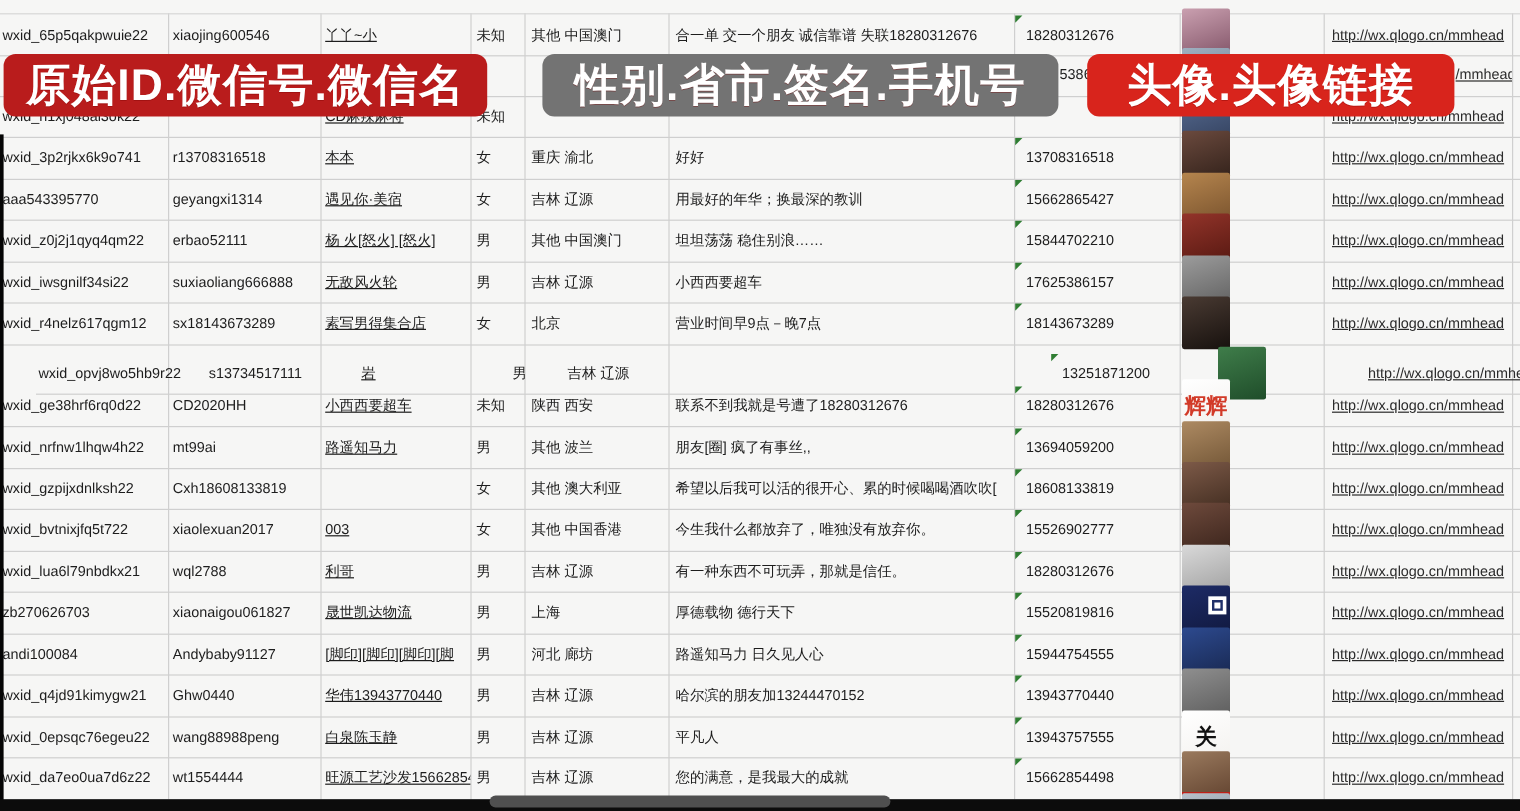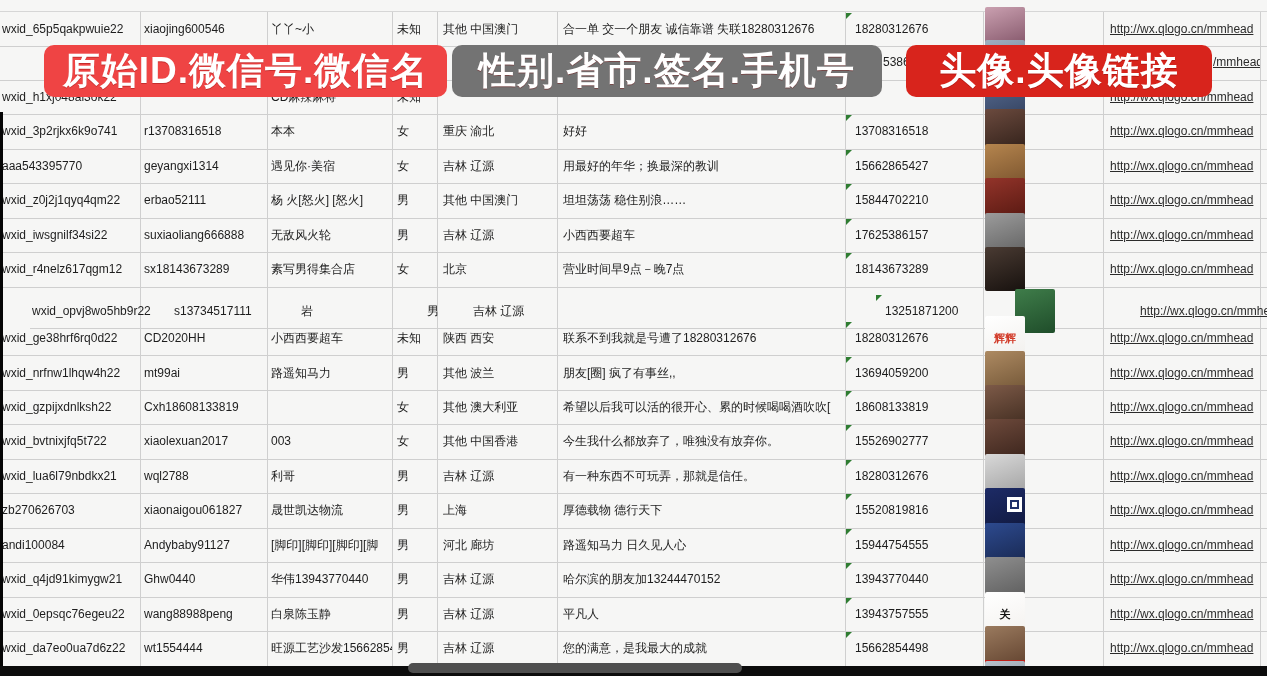--- a/index.html
+++ b/index.html
@@ -5,34 +5,34 @@
   html,body{margin:0;padding:0;background:#e9e9e9;font-family:"Liberation Sans",sans-serif;}
   #screen{position:relative;width:1267px;height:676px;background:#f6f6f5;overflow:hidden;}
   
   .vline{position:absolute;top:11px;bottom:0;width:1px;background:#cfcfcf;z-index:1;}
   .row{position:absolute;left:0;width:1267px;height:34.45px;border-bottom:1px solid #cfcfcf;z-index:2;}
   .row:first-child{border-top:1px solid #d6d6d6;padding-left:33px;}
   .cell{position:absolute;top:0;height:34.45px;line-height:34.45px;font-size:12px;color:#1d1d1d;
         white-space:nowrap;overflow:hidden;box-sizing:border-box;}
   .c-wxid {left:0;width:140px;padding-left:2px;}
   .c-wx   {left:140px;width:127px;padding-left:4px;}
-  .c-name {left:267px;width:125px;padding-left:4px;}
+  .c-name {left:267px;width:125px;padding-left:4px;text-decoration:underline;}
   .c-gender{left:392px;width:45px;padding-left:5px;}
   .c-region{left:437px;width:120px;padding-left:6px;}
   .c-sig  {left:557px;width:288px;padding-left:6px;}
   .c-phone{left:845px;width:138px;padding-left:10px;}
   .c-avatar{left:983px;width:120px;overflow:visible;}
   .c-url  {left:1103px;width:157px;padding-left:7px;color:#2b2b2b;text-decoration:underline;}
   .row:nth-child(2) .c-phone{padding-left:38px;}
   .row:nth-child(2) .c-url{padding-left:110px;}
   .flag{position:absolute;left:846px;top:1px;width:0;height:0;
         border-top:6px solid #2f7d32;border-right:6px solid transparent;z-index:3;}
   .avatar{position:absolute;left:2px;top:-5px;width:40px;height:44px;border-radius:2px;
           display:flex;align-items:center;justify-content:center;overflow:hidden;}
-  .avatar .glyph{font-size:11px;font-weight:bold;line-height:14px;text-align:right;}
+  .avatar .glyph{font-size:18px;font-weight:bold;line-height:14px;text-align:right;}
   .avatar .qrchip{position:absolute;right:3px;top:9px;width:15px;height:15px;background:#fff;
           box-shadow:inset 0 0 0 3px #fff, inset 0 0 0 5px #20306a;}
   .avatar .strip{position:absolute;left:0;right:0;bottom:0;height:10px;background:#c02018;
           color:#fff;font-size:7px;line-height:10px;text-align:center;letter-spacing:1px;overflow:hidden;}
   
   .banner{position:absolute;top:45px;height:52px;z-index:5;border-radius:10px;background:#d8241c;
           display:flex;align-items:center;justify-content:center;color:#fff;font-weight:bold;
           font-size:37px;letter-spacing:1px;white-space:nowrap;
           text-shadow:0 1px 0 rgba(120,0,0,.35);}
   #banner-1{left:3px;width:403px;}
@@ -376,20 +376,20 @@
       <div class="cell c-avatar">
         <div class="avatar" style="background: linear-gradient(160deg, rgb(184, 194, 204), rgb(126, 136, 148));">
           <span class="glyph"></span>
         </div>
       </div>
       <div class="cell c-url"></div>
 
     </div>
     </div>
 
-  <div class="banner" id="banner-1" style="background: #ef4444; margin-left: 41px;">原始ID.微信号.微信名</div>
+  <div class="banner" id="banner-1" style="background: #b91c1c;">原始ID.微信号.微信名</div>
   <div class="banner" id="banner-2" style="background: #737373;">性别.省市.签名.手机号</div>
   <div class="banner" id="banner-3" style="background: rgb(216, 36, 28);">头像.头像链接</div>
 
   <div id="left-edge"></div>
   <div id="bottom-bar"></div>
   <div id="scroll-thumb"></div>
 </div>
 
 </body></html>

